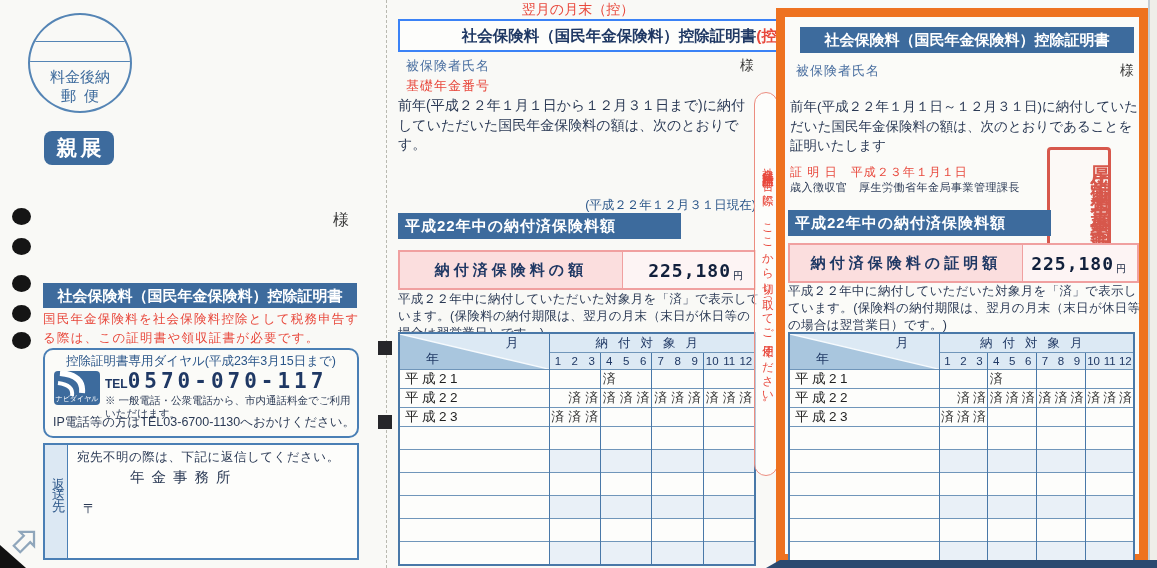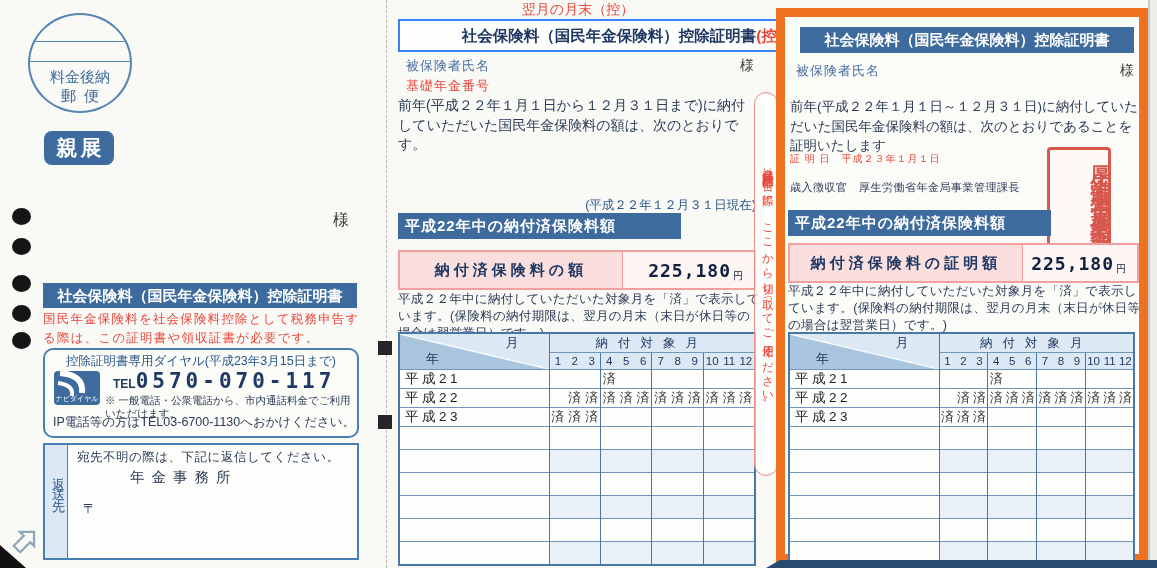--- a/index.html
+++ b/index.html
@@ -19,21 +19,21 @@
   #l-sama{left:333px;top:210px;font-size:16px;color:#3a3a3a;}
   #l-title{left:43px;top:283px;width:314px;height:25px;background:#3d6b9d;color:#fff;
            font-size:15px;font-weight:bold;text-align:center;line-height:25px;}
   #l-notice{left:43px;top:310px;width:318px;font-size:12.5px;line-height:18.5px;color:#e8483c;letter-spacing:1.2px;}
   #dialbox{left:43px;top:348px;width:312px;height:86px;border:2px solid #4a7fb5;border-radius:10px;background:#fbfbf8;}
   #dial-head{position:absolute;left:0;right:0;top:3px;text-align:center;font-size:12.5px;color:#2b5689;}
   #navilogo{position:absolute;left:9px;top:21px;width:46px;height:34px;background:#3d6b9d;border-radius:4px;overflow:hidden;}
   #navilogo svg{position:absolute;left:0;top:0;}
   #navilogo .nv{position:absolute;left:0;right:0;bottom:1px;text-align:center;color:#fff;font-size:7px;letter-spacing:0;}
   #telline{position:absolute;left:60px;top:19px;color:#1f3864;white-space:nowrap;}
-  #telline .tel{font-size:12px;font-weight:bold;margin-left:8px;}
+  #telline .tel{font-size:12px;font-weight:bold;}
   #telline .num{font-size:21px;font-weight:bold;letter-spacing:4px;font-family:"DejaVu Sans Mono",monospace;}
   #dial-note{position:absolute;left:60px;top:44px;width:250px;font-size:10.5px;line-height:13px;color:#2b3a55;}
   #ip-note{position:absolute;left:8px;right:4px;top:64px;font-size:12.5px;color:#2b3a55;white-space:nowrap;}
   #retbox{left:43px;top:443px;width:312px;height:113px;border:2px solid #4a7fb5;background:#fdfdfb;}
   #ret-side{position:absolute;left:0;top:0;bottom:0;width:22px;background:#dce8f3;border-right:1px solid #4a7fb5;
             writing-mode:vertical-rl;text-orientation:upright;color:#2b5689;font-size:13px;
             letter-spacing:11px;padding-top:22px;text-align:left;}
   #ret-l1{position:absolute;left:32px;top:4px;font-size:12.5px;color:#2b3a55;letter-spacing:0.5px;}
   #ret-office{position:absolute;left:85px;top:23px;font-size:14.5px;color:#2b3a55;letter-spacing:7px;}
   #ret-post{position:absolute;left:38px;top:55px;font-size:13px;color:#2b3a55;}
@@ -89,21 +89,21 @@
   #cutstrip{left:754px;top:92px;width:22px;height:382px;border:1.5px solid #ec8d80;border-radius:12px;
             writing-mode:vertical-rl;text-orientation:upright;color:#e8483c;font-size:11.5px;
             letter-spacing:1.5px;text-align:center;line-height:19px;background:rgba(255,255,255,0.6);}
   
   #oframe{left:776px;top:8px;width:354px;height:537px;border:9px solid #ee7220;background:#fbfbf8;}
   #r-title{left:800px;top:27px;width:334px;height:26px;background:#3d6b9d;color:#fff;font-weight:bold;
            font-size:15px;text-align:center;line-height:26px;}
   #r-name{left:796px;top:62px;}
   #r-sama{left:1120px;top:62px;font-size:14px;color:#3a3a3a;}
   #r-body{left:790px;top:97px;width:352px;font-size:13.5px;line-height:19.5px;color:#2b3a55;}
-  #r-certdate{left:790px;top:152px;font-size:10px;color:#e8483c;letter-spacing:1px;}
+  #r-certdate{left:790px;top:164px;font-size:12px;color:#e8483c;letter-spacing:1px;}
   #r-issuer{left:790px;top:180px;font-size:11px;color:#2b3a55;letter-spacing:0.5px;white-space:nowrap;}
   #seal{left:1047px;top:147px;width:58px;height:102px;border:3px solid #d4473a;border-radius:4px;
         writing-mode:vertical-rl;color:#d4473a;font-family:"DejaVu Serif",serif;font-weight:bold;
         font-size:20px;line-height:15px;letter-spacing:6px;overflow:hidden;opacity:0.9;background:rgba(255,240,238,0.25);}
   #r-secbar{left:788px;top:210px;width:256px;}
   #r-amt{left:788px;top:243px;width:347px;}
   #r-amt .lab{width:232px;}
   #r-note{left:788px;top:283px;width:354px;}
   #r-tbl{left:788px;width:347px;}
   

